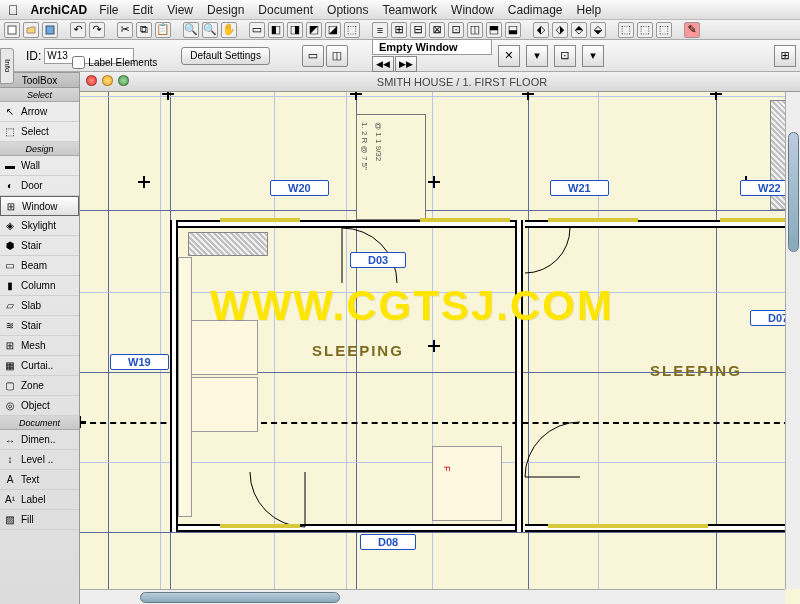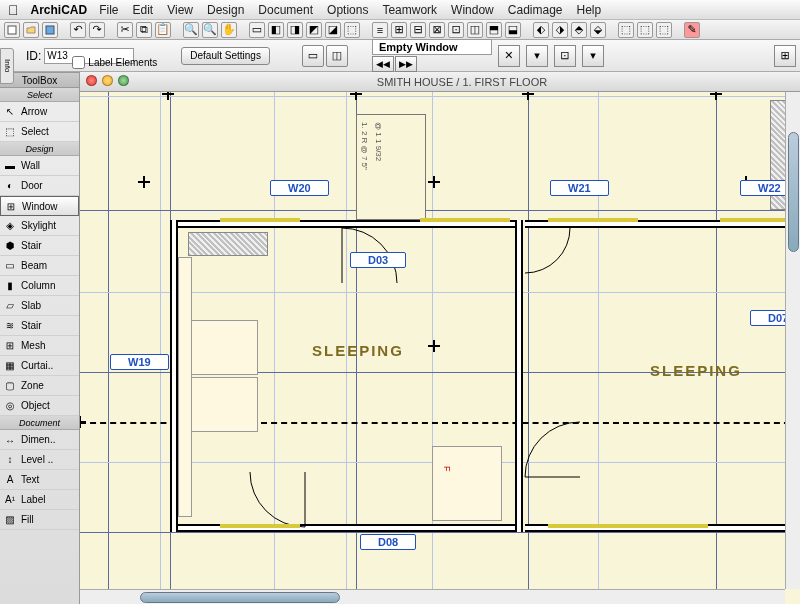--- a/index.html
+++ b/index.html
@@ -362,20 +362,21 @@
       <div class="tag" style="left:190px;top:88px">W20</div>
       <div class="tag" style="left:470px;top:88px">W21</div>
       <div class="tag" style="left:660px;top:88px">W22</div>
       <div class="tag" style="left:270px;top:160px">D03</div>
       <div class="tag" style="left:670px;top:218px">D07</div>
       <div class="tag" style="left:280px;top:442px">D08</div>
 
       <div class="room-label" style="left:232px;top:250px">SLEEPING</div>
       <div class="room-label" style="left:570px;top:270px">SLEEPING</div>
 
+      <div class="watermark">WWW.CGTSJ.COM</div>
 
       <div class="scrollbar-v">
           <div class="sb-thumb" style="position:absolute;left:2px;top:40px;width:11px;height:120px"></div>
         </div>
       <div class="scrollbar-h">
           <div class="sb-thumb" style="position:absolute;top:2px;left:60px;height:11px;width:200px"></div>
         </div>
     </div>
   </div>
 </div>

